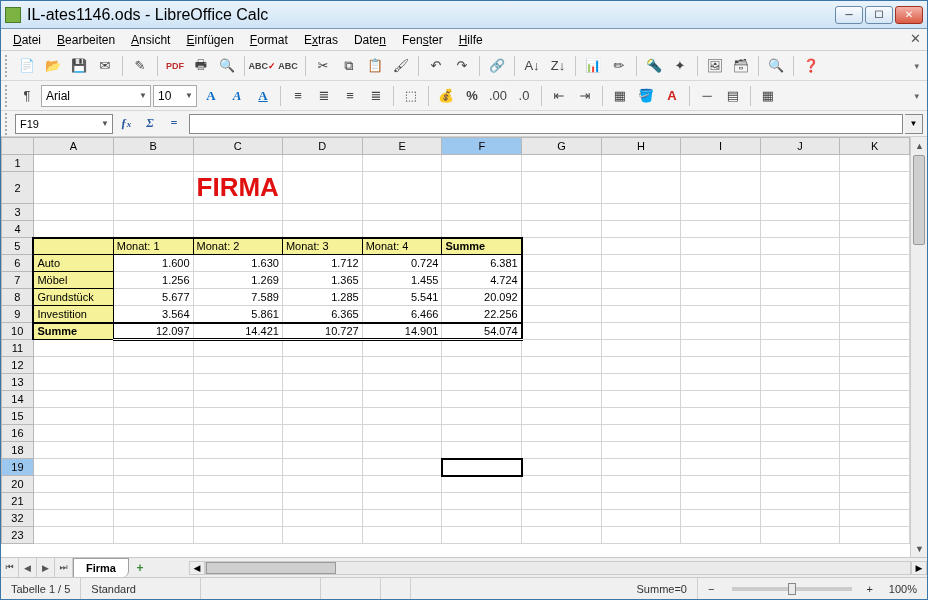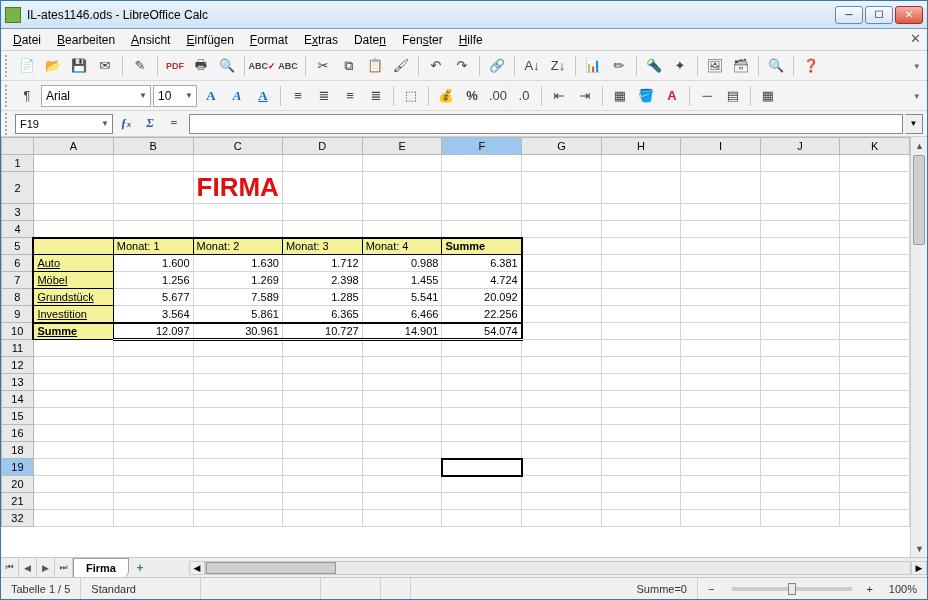--- a/index.html
+++ b/index.html
@@ -1,21 +1,21 @@
 <!DOCTYPE html>
 <html><head>
 <meta charset="utf-8">
 <style>
   * { box-sizing: border-box; }
   html, body { margin:0; padding:0; font-family: "Segoe UI", Tahoma, sans-serif; font-size:12px; background:#fff; }
   .window { width:928px; height:600px; border:1px solid #3a76a8; display:flex; flex-direction:column; background:#f0f0f0; }
   
   .titlebar { height:28px; background:linear-gradient(#eaf3fb,#cfe4f6); border-bottom:1px solid #7a9ab8; display:flex; align-items:center; padding:0 4px; }
   .title-icon { width:16px; height:16px; background:#7cb342; margin-right:6px; border:1px solid #4a7a2a; }
-  .titlebar-text { flex:1; font-size:12px; color:#000; }
+  .titlebar-text { flex:1; font-size:16px; color:#000; }
   .win-btns { display:flex; gap:2px; }
   .win-btn { width:28px; height:18px; border:1px solid #6a8aaa; border-radius:3px; background:linear-gradient(#f8fbfe,#d6e6f5); display:flex; align-items:center; justify-content:center; font-size:10px; }
   .win-btn.close { background:linear-gradient(#f5b3a8,#d95b44); color:#fff; border-color:#a03020; }
   
   .menubar { height:22px; background:#f4f4f4; display:flex; align-items:center; padding:0 4px; border-bottom:1px solid #d0d0d0; position:relative;}
   .menu-item { padding:2px 8px; cursor:default; }
   .menu-item u { text-decoration:underline; }
   .menu-close { position:absolute; right:6px; top:2px; font-size:13px; color:#555; }
   
   .toolbar { min-height:30px; background:#f4f4f4; border-bottom:1px solid #d8d8d8; display:flex; align-items:center; padding:2px 4px; gap:2px; flex-wrap:nowrap; }
@@ -47,21 +47,21 @@
   th.colh { height:18px; }
   th.rowh { width:32px; text-align:center; }
   th.rowh.sel, th.colh.sel { background:#9cc8f0; color:#000; }
   td { background:#fff; text-align:left; }
   .firma { font-size:26px; font-weight:bold; color:#e01010; font-family: Arial; text-align:center;}
   .hdr-cell { background:#f6f29a !important; border:1px solid #000 !important; font-weight:normal;}
   .lbl-cell { background:#f6f29a !important; border:1px solid #000 !important; }
   .data-cell { text-align:right; }
   .tbl-border-t { border-top:2px solid #000 !important; }
   .tbl-border-b { border-bottom:2px solid #000 !important; }
-  .tbl-border-l { border-left:2px solid #000 !important;text-decoration:underline; }
+  .tbl-border-l { border-left:2px solid #000 !important; }
   .tbl-border-r { border-right:2px solid #000 !important; }
   .active-cell { outline:2px solid #000; outline-offset:-1px; }
   
   .vscroll { width:17px; background:#eee; border-left:1px solid #ccc; position:relative;}
   .vscroll .thumb { position:absolute; top:18px; left:2px; width:12px; height:90px; background:#cfcfcf; border:1px solid #9a9a9a; border-radius:2px;}
   .vscroll .arrow { position:absolute; left:0; width:17px; height:17px; display:flex; align-items:center; justify-content:center; font-size:9px; color:#555; background:#eee;}
   .vscroll .arrow.up{top:0;} .vscroll .arrow.down{bottom:0;}
   
   .tabs-row { height:20px; background:#eee; border-top:1px solid #c8c8c8; display:flex; align-items:stretch; }
   .tab-nav { display:flex; }
@@ -314,34 +314,34 @@
                 <td class="" style=";"></td>
                 <td class="" style=";"></td>
                 <td class="" style=";"></td>
               </tr>
               <tr>
                 <th class="rowh">6</th>
                 <td class="lbl-cell tbl-border-l" style=";">Auto</td>
                 <td class="data-cell" style=";">1.600</td>
                 <td class="data-cell" style=";">1.630</td>
                 <td class="data-cell" style=";">1.712</td>
-                <td class="data-cell" style=";">0.988</td>
+                <td class="data-cell" style=";">0.724</td>
                 <td class="data-cell tbl-border-r" style=";">6.381</td>
                 <td class="" style=";"></td>
                 <td class="" style=";"></td>
                 <td class="" style=";"></td>
                 <td class="" style=";"></td>
                 <td class="" style=";"></td>
               </tr>
               <tr>
                 <th class="rowh">7</th>
                 <td class="lbl-cell tbl-border-l" style=";">Möbel</td>
                 <td class="data-cell" style=";">1.256</td>
                 <td class="data-cell" style=";">1.269</td>
-                <td class="data-cell" style=";">2.398</td>
+                <td class="data-cell" style=";">1.365</td>
                 <td class="data-cell" style=";">1.455</td>
                 <td class="data-cell tbl-border-r" style=";">4.724</td>
                 <td class="" style=";"></td>
                 <td class="" style=";"></td>
                 <td class="" style=";"></td>
                 <td class="" style=";"></td>
                 <td class="" style=";"></td>
               </tr>
               <tr>
                 <th class="rowh">8</th>
@@ -368,21 +368,21 @@
                 <td class="" style=";"></td>
                 <td class="" style=";"></td>
                 <td class="" style=";"></td>
                 <td class="" style=";"></td>
                 <td class="" style=";"></td>
               </tr>
               <tr>
                 <th class="rowh">10</th>
                 <td class="lbl-cell tbl-border-l " style="border-top: 2px solid rgb(0, 0, 0); border-bottom: 3px double rgb(0, 0, 0);"><b>Summe</b></td>
                 <td class="data-cell " style="border-top: 2px solid rgb(0, 0, 0); border-bottom: 3px double rgb(0, 0, 0);">12.097</td>
-                <td class="data-cell " style="border-top: 2px solid rgb(0, 0, 0); border-bottom: 3px double rgb(0, 0, 0);">30.961</td>
+                <td class="data-cell " style="border-top: 2px solid rgb(0, 0, 0); border-bottom: 3px double rgb(0, 0, 0);">14.421</td>
                 <td class="data-cell " style="border-top: 2px solid rgb(0, 0, 0); border-bottom: 3px double rgb(0, 0, 0);">10.727</td>
                 <td class="data-cell " style="border-top: 2px solid rgb(0, 0, 0); border-bottom: 3px double rgb(0, 0, 0);">14.901</td>
                 <td class="data-cell tbl-border-r " style="border-top: 2px solid rgb(0, 0, 0); border-bottom: 3px double rgb(0, 0, 0);">54.074</td>
                 <td class="" style=";"></td>
                 <td class="" style=";"></td>
                 <td class="" style=";"></td>
                 <td class="" style=";"></td>
                 <td class="" style=";"></td>
               </tr>
               <tr>
@@ -520,20 +520,34 @@
                 <td class="" style=";"></td>
                 <td class="" style=";"></td>
                 <td class="" style=";"></td>
                 <td class="" style=";"></td>
                 <td class="" style=";"></td>
                 <td class="" style=";"></td>
                 <td class="" style=";"></td>
               </tr>
               <tr>
                 <th class="rowh">32</th>
+                <td class="" style=";"></td>
+                <td class="" style=";"></td>
+                <td class="" style=";"></td>
+                <td class="" style=";"></td>
+                <td class="" style=";"></td>
+                <td class="" style=";"></td>
+                <td class="" style=";"></td>
+                <td class="" style=";"></td>
+                <td class="" style=";"></td>
+                <td class="" style=";"></td>
+                <td class="" style=";"></td>
+              </tr>
+              <tr>
+                <th class="rowh">23</th>
                 <td class="" style=";"></td>
                 <td class="" style=";"></td>
                 <td class="" style=";"></td>
                 <td class="" style=";"></td>
                 <td class="" style=";"></td>
                 <td class="" style=";"></td>
                 <td class="" style=";"></td>
                 <td class="" style=";"></td>
                 <td class="" style=";"></td>
                 <td class="" style=";"></td>

